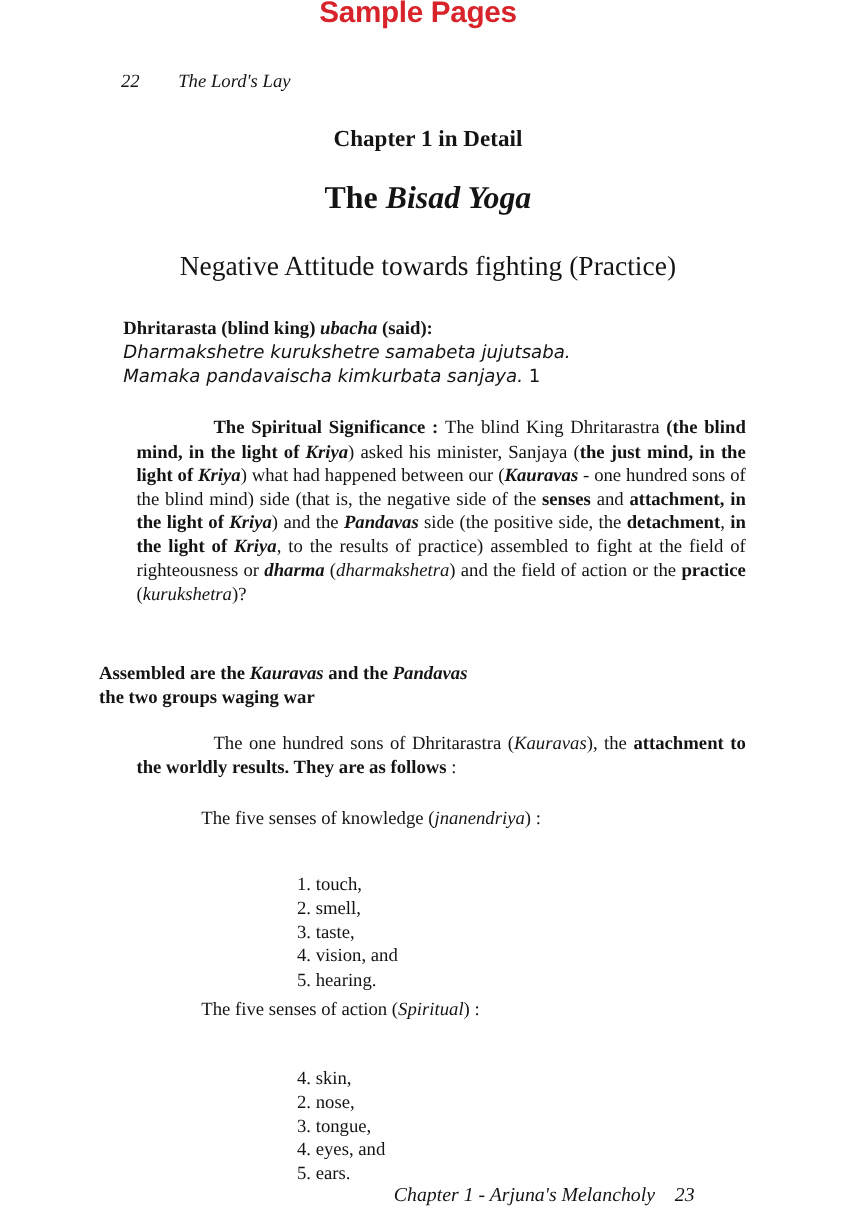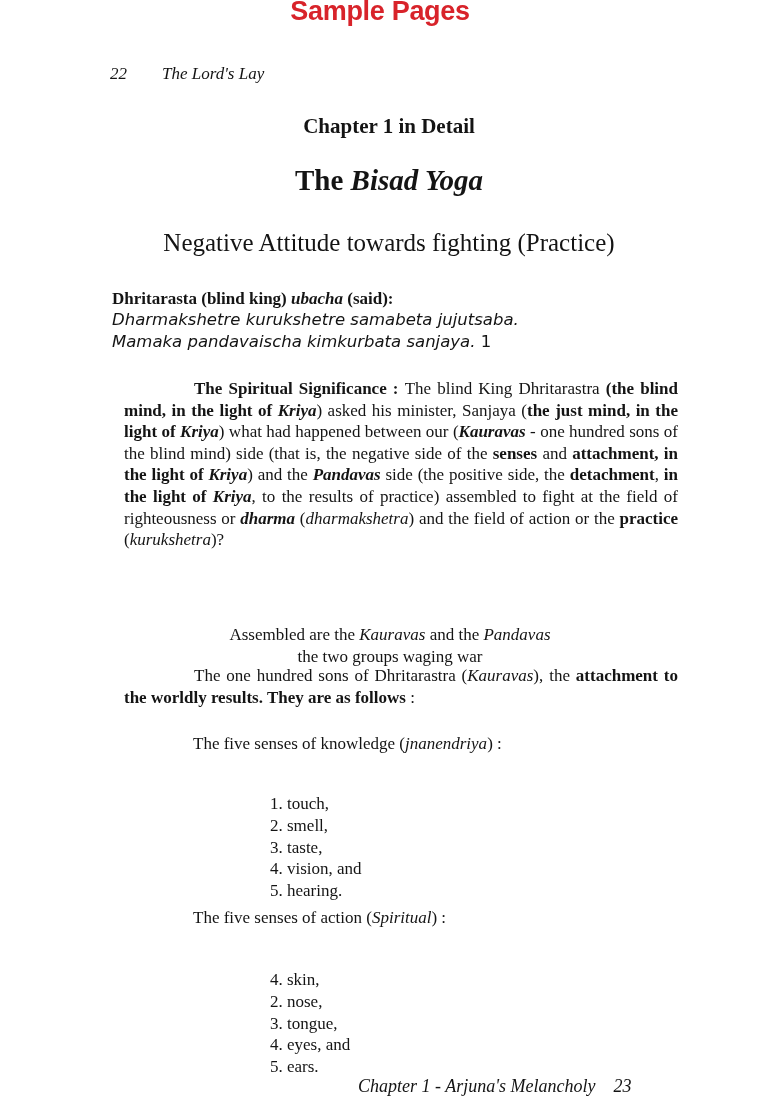--- a/index.html
+++ b/index.html
@@ -90,29 +90,28 @@
       text-align: justify;
       margin-left: 12px;
     }
     .para.sig { top: 378px; text-indent: 70px; }
     .para.sons { top: 665px; text-indent: 70px; }
     .section-head {
       position: absolute;
       top: 601px;
       left: 90px;
       width: 600px;
-      text-align: center;
-      font-weight: normal;
+      text-align: left;
+      font-weight: bold;
       font-size: 17px;
       line-height: 22px;
-      margin-top: 23px;
     }
     .list-intro {
       position: absolute;
-      left: 193px;
+      left: 183px;
       font-size: 17px;
     }
     .list {
       position: absolute;
       left: 254px;
       margin: 16px;
       padding: 0;
       list-style: none;
       font-size: 17px;
       line-height: 21.8px;

